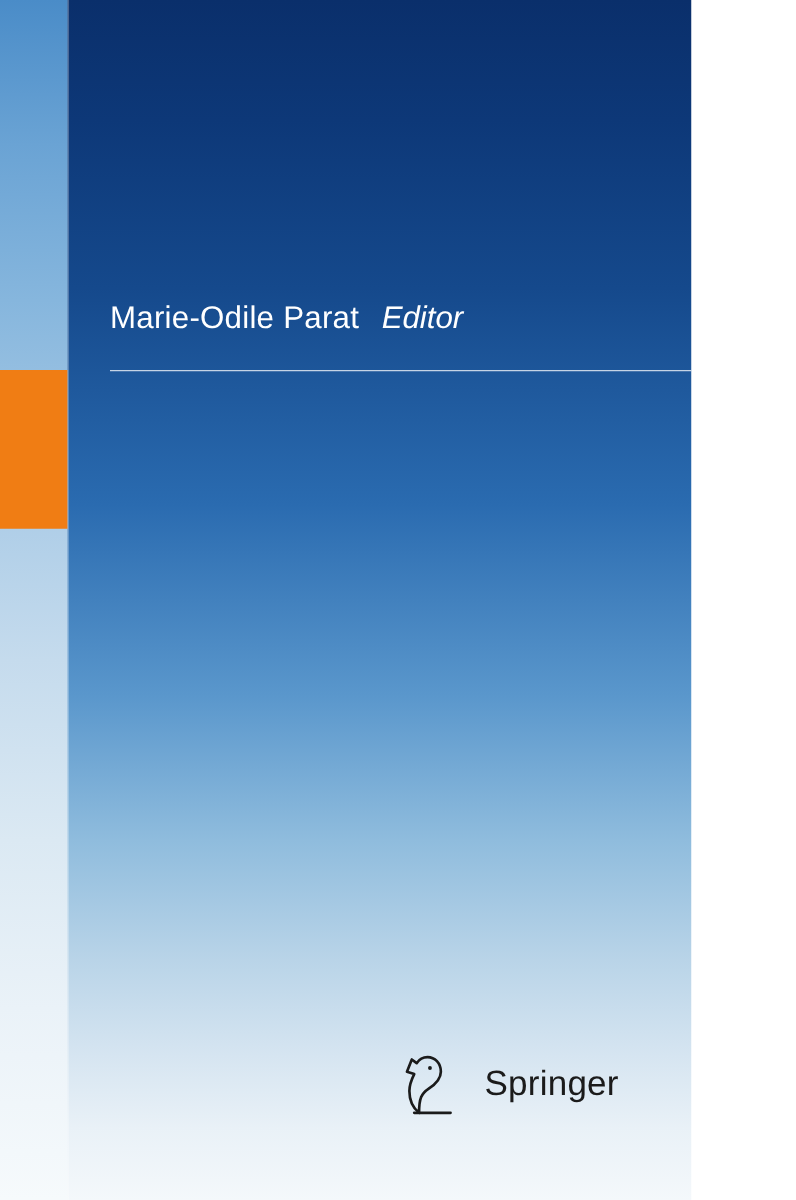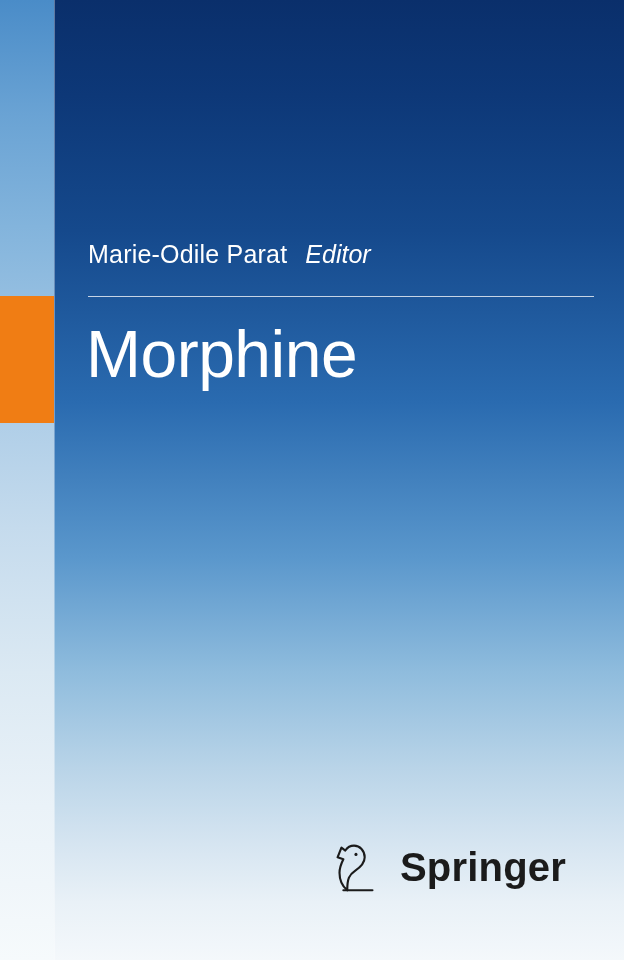--- a/index.html
+++ b/index.html
@@ -5,21 +5,21 @@
   html, body {
     margin: 0;
     padding: 0;
     background: #ffffff;
   }
   body {
     font-family: "Liberation Sans", sans-serif;
   }
   .cover {
     position: relative;
-    width: 624px;
+    width: 553px;
     height: 960px;
     overflow: hidden;
     background: linear-gradient(180deg,
         #0a2f6b 0%,
         #0d3878 10%,
         #15498c 24%,
         #2a6bb0 42%,
         #5a97cc 58%,
         #8fbcdd 70%,
         #b9d4e8 80%,
@@ -109,43 +109,42 @@
     display: flex;
     align-items: center;
     gap: 14px;
   }
   .publisher-mark {
     width: 62px;
     height: 62px;
     display: block;
   }
   .publisher-name {
-    font-size: 40px;
+    font-size: 28px;
     color: #1b1b1b;
     letter-spacing: 0.2px;
-    font-weight: 700;
+    font-weight: 400;
   }
 </style>
 </head>
 <body>
 
 <div class="cover">
 
   <div class="spine-band"></div>
   <div class="spine-accent"></div>
   <div class="spine-line"></div>
 
   <div class="editor-line">
     <span class="editor-name">Marie-Odile Parat</span><span class="editor-role">Editor</span>
   </div>
 
   <div class="rule"></div>
 
   <div class="title">
-    <span class="title-line">Morphine</span>
   </div>
 
   <div class="publisher">
     <svg class="publisher-mark" viewBox="0 0 64 64" aria-hidden="true">
       <g fill="none" stroke="#1b1b1b" stroke-width="2.2" stroke-linejoin="round" stroke-linecap="round">
         <path d="M20 56 L50 56"></path>
         <path d="M24 56 C24 44 26 40 32 36 C38 32 42 28 42 22 C42 15 37 10 31 10 C27 10 24 12 22 15 L18 12 L14 22 L20 24 C18 28 16 32 16 38 C16 46 19 52 24 56 Z"></path>
         <circle cx="33" cy="19" r="1.6" fill="#1b1b1b" stroke="none"></circle>
       </g>
     </svg>

